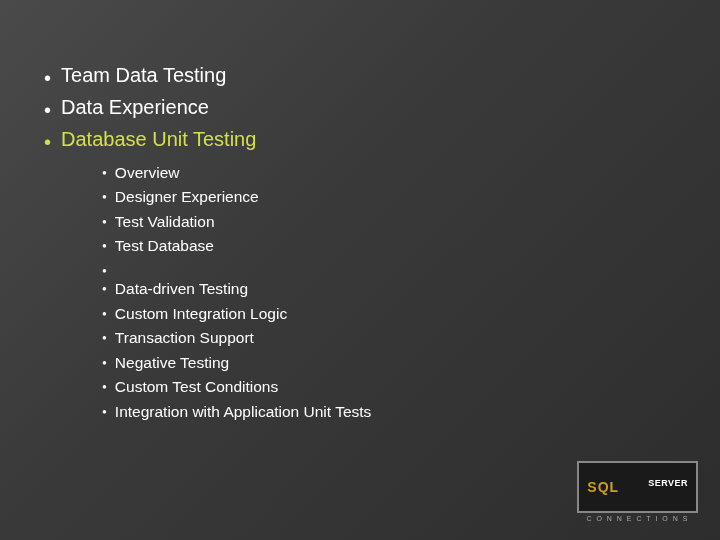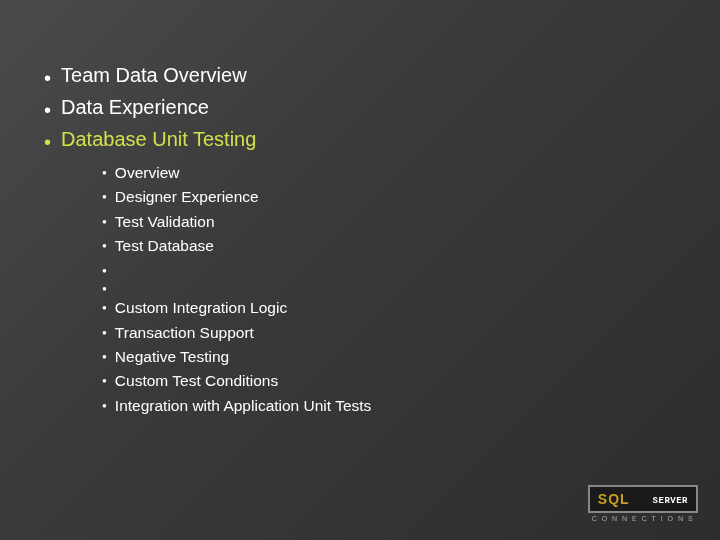--- a/index.html
+++ b/index.html
@@ -79,24 +79,24 @@
       position: absolute;
       bottom: 18px;
       right: 22px;
       display: flex;
       align-items: center;
     }
 
     .logo-box {
       background: #1a1a1a;
       border: 2px solid #888;
-      padding: 4px 8px;
-      display: flex;
-      align-items: flex-end;
-      gap: 2px;
+      padding: 16px 8px;
+      display: flex;
+      align-items: flex-start;
+      gap: 8px;
     }
 
     .logo-sql {
       color: #ffffff;
       font-size: 14px;
       font-weight: bold;
       font-family: Impact, Arial Black, sans-serif;
       letter-spacing: 1px;
     }
 
@@ -104,21 +104,20 @@
     .logo-sql span.q { color: #c8a020; }
     .logo-sql span.l { color: #c8a020; }
 
     .logo-server {
       color: #ffffff;
       font-size: 9px;
       font-weight: bold;
       letter-spacing: 0.5px;
       margin-left: 18px;
       line-height: 1.1;
-      font-family: Liberation Mono, monospace;
     }
 
     .logo-connections {
       color: #aaaaaa;
       font-size: 7px;
       letter-spacing: 1.5px;
       text-align: center;
       margin-top: 2px;
     }
 
@@ -132,21 +131,21 @@
 <body>
 
 <div class="slide">
 
   <h1 class="title"></h1>
 
   <ul class="top-bullets">
 
   <li>
         <span class="bullet-dot">•</span>
-        <span>Team Data Overview</span>
+        <span>Team Data Testing</span>
       </li>
       <li>
         <span class="bullet-dot">•</span>
         <span>Data Experience</span>
       </li>
       <li class="highlight">
         <span class="bullet-dot">•</span>
         <span>Database Unit Testing</span>
       </li>
     </ul>
@@ -167,20 +166,21 @@
       </li>
       <li>
         <span class="sub-dot">●</span>
         <span>Test Database</span>
       </li>
       <li>
         <span class="sub-dot">●</span>
       </li>
       <li>
         <span class="sub-dot">●</span>
+        <span>Data-driven Testing</span>
       </li>
       <li>
         <span class="sub-dot">●</span>
         <span>Custom Integration Logic</span>
       </li>
       <li>
         <span class="sub-dot">●</span>
         <span>Transaction Support</span>
       </li>
       <li>

